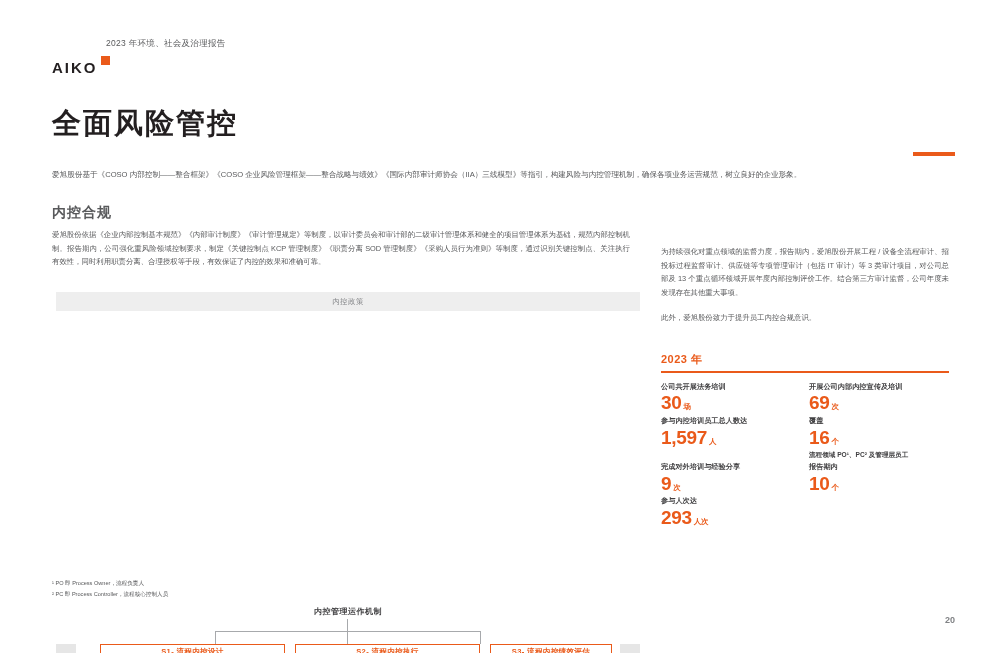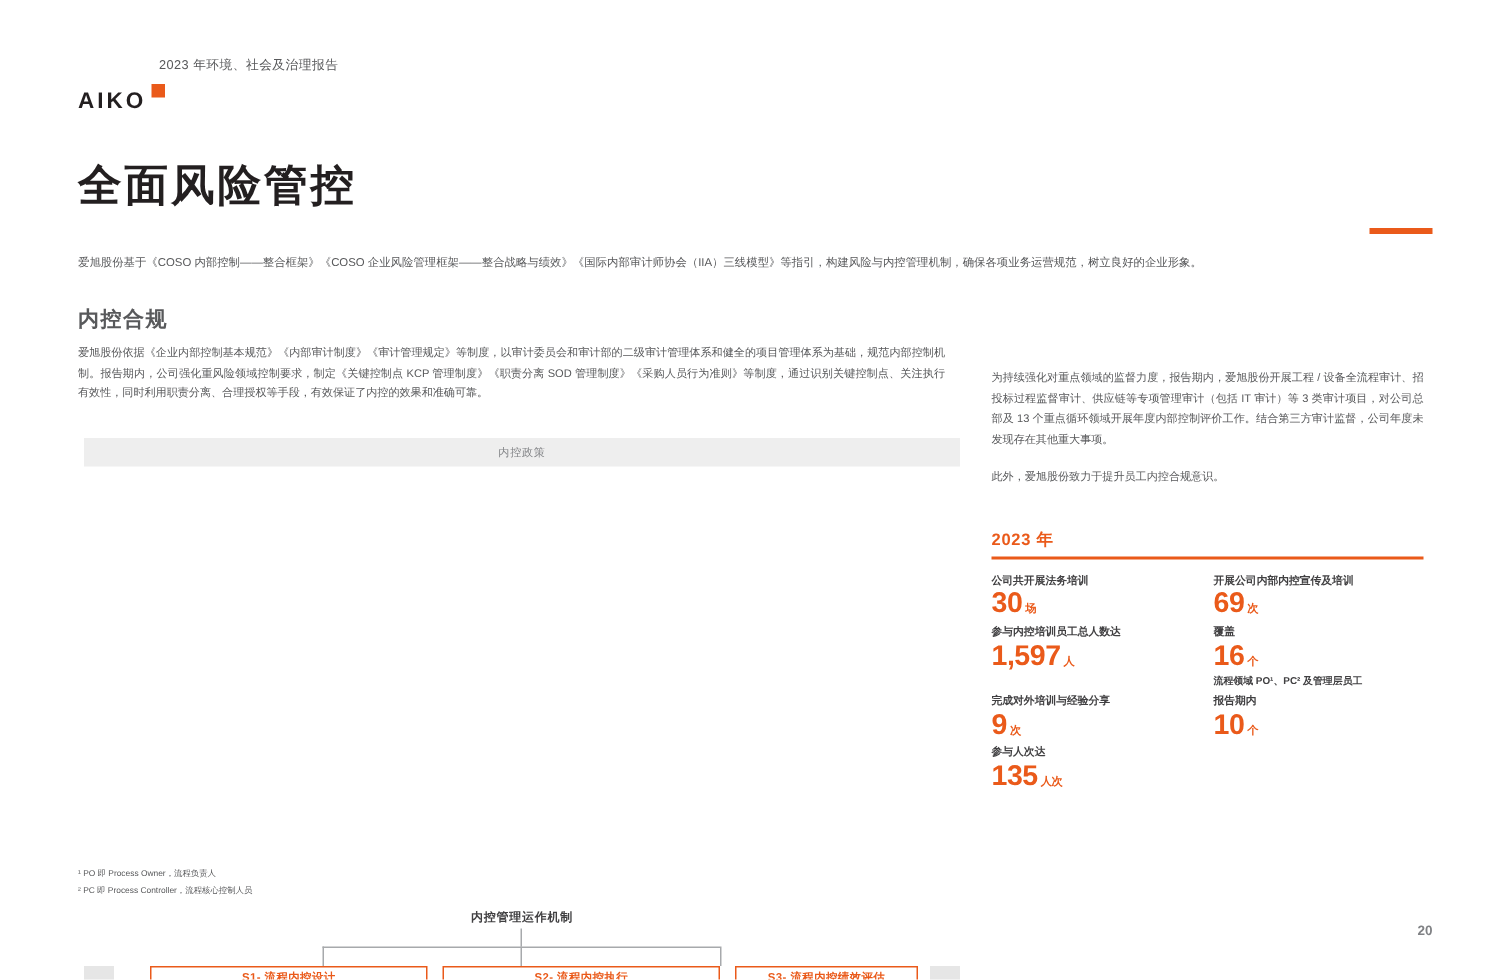--- a/index.html
+++ b/index.html
@@ -192,20 +192,20 @@
     <div class="stat-cell">
       <div class="stat-label">报告期内</div>
       <div class="stat-value">
         <span>10</span><span class="stat-unit">个</span>
       </div>
     </div>
 
     <div class="stat-cell">
       <div class="stat-label">参与人次达</div>
       <div class="stat-value">
-        <span>135</span><span class="stat-unit">人次</span>
+        <span>293</span><span class="stat-unit">人次</span>
       </div>
     </div>
 
   </div>
 </div>
 
 <div class="page-num">20</div>
 
 </body></html>

